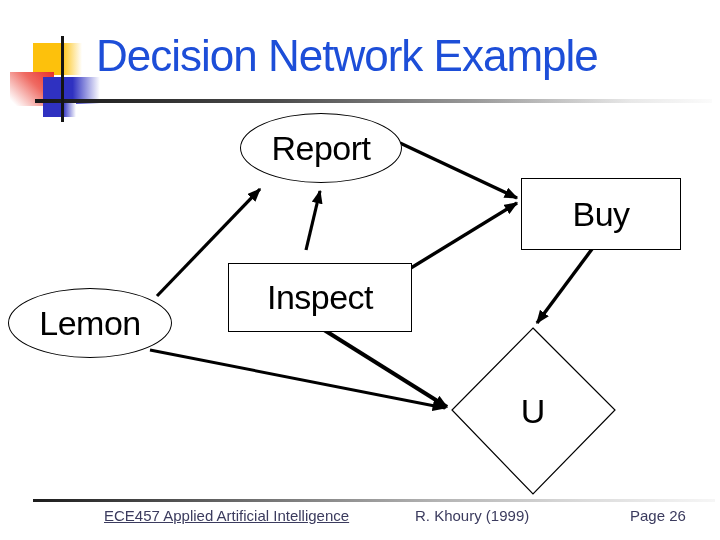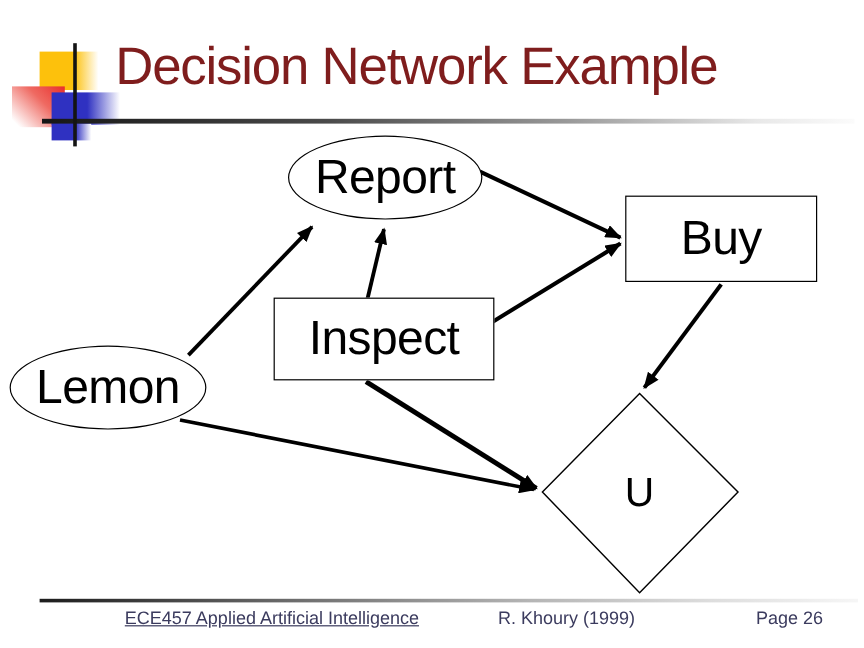--- a/index.html
+++ b/index.html
@@ -20,32 +20,32 @@
   .logo-blue-upper { left: 43px; top: 77px; width: 57px; height: 27px;
     background: linear-gradient(90deg, #2f31c1 0%, #2f31c1 52%, #ffffff 100%); }
   .logo-blue-lower { left: 43px; top: 103px; width: 33px; height: 14px;
     background: linear-gradient(90deg, #2f31c1 0%, #2f31c1 60%, #ffffff 100%); }
   .logo-vline { position: absolute; left: 61px; top: 36px; width: 3px; height: 86px; background: #141414; }
   .title-rule { position: absolute; left: 35px; top: 99px; width: 677px; height: 4px;
     background: linear-gradient(90deg, #161616 0%, #4a4a4a 35%, #9a9a9a 65%, #e8e8e8 88%, #fbfbfb 100%); }
   .slide-title {
     position: absolute; left: 96px; top: 28px;
     font-size: 44px; line-height: 56px; font-weight: normal;
-    letter-spacing: -1px; color: #7f1d1d; white-space: nowrap;
+    letter-spacing: -1px; color: #1d4ed8; white-space: nowrap;
   }
   
   .edge-layer { position: absolute; left: 0; top: 0; width: 720px; height: 540px; z-index: 1; }
   .node {
     position: absolute; z-index: 2;
     display: flex; align-items: center; justify-content: center;
     background: #ffffff; color: #000;
-    font-size: 40px; letter-spacing: -0.5px; white-space: nowrap;
+    font-size: 34px; letter-spacing: -0.5px; white-space: nowrap;
   }
   .node.ellipse { border: 1.2px solid #000; border-radius: 50%; }
-  .node.rect { border: 1.5px solid #000; }
+  .node.rect { border: 1.5px solid #000; margin-top: 15px; }
   .node-report  { left: 240px; top: 113px; width: 162px; height: 70px; }
   .node-buy     { left: 521px; top: 163px; width: 160px; height: 72px; }
   .node-inspect { left: 228px; top: 248px; width: 184px; height: 69px; }
   .node-lemon   { left: 8px;   top: 288px; width: 164px; height: 70px; text-align: center; }
   .node-u-label {
     position: absolute; z-index: 2; left: 493px; top: 391px; width: 80px; height: 40px;
     display: flex; align-items: center; justify-content: center;
     font-size: 34px; color: #000; background: transparent;
   }
   

